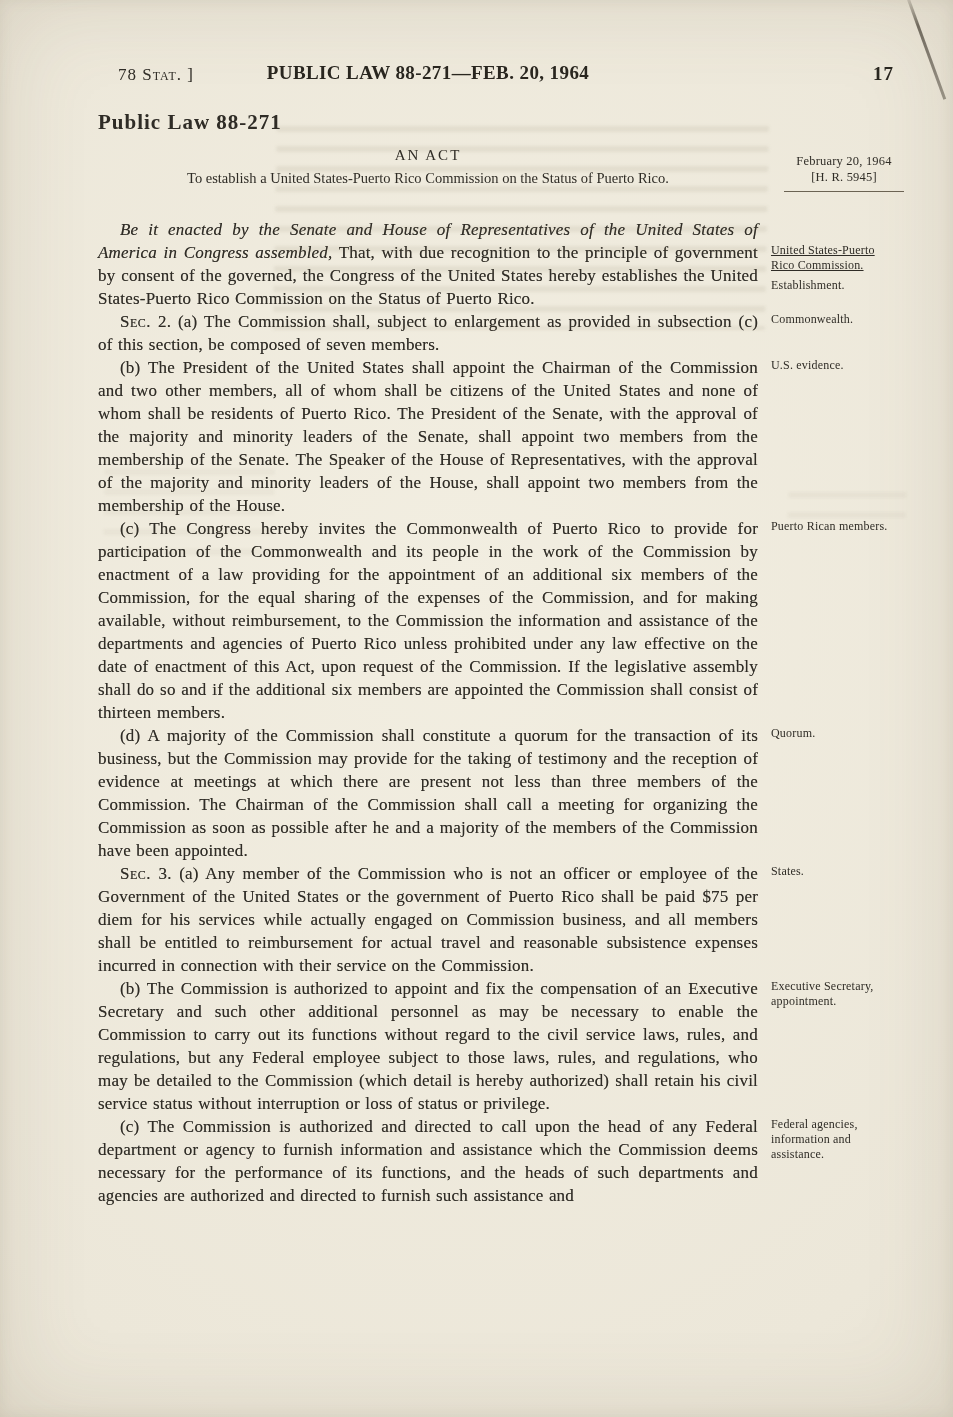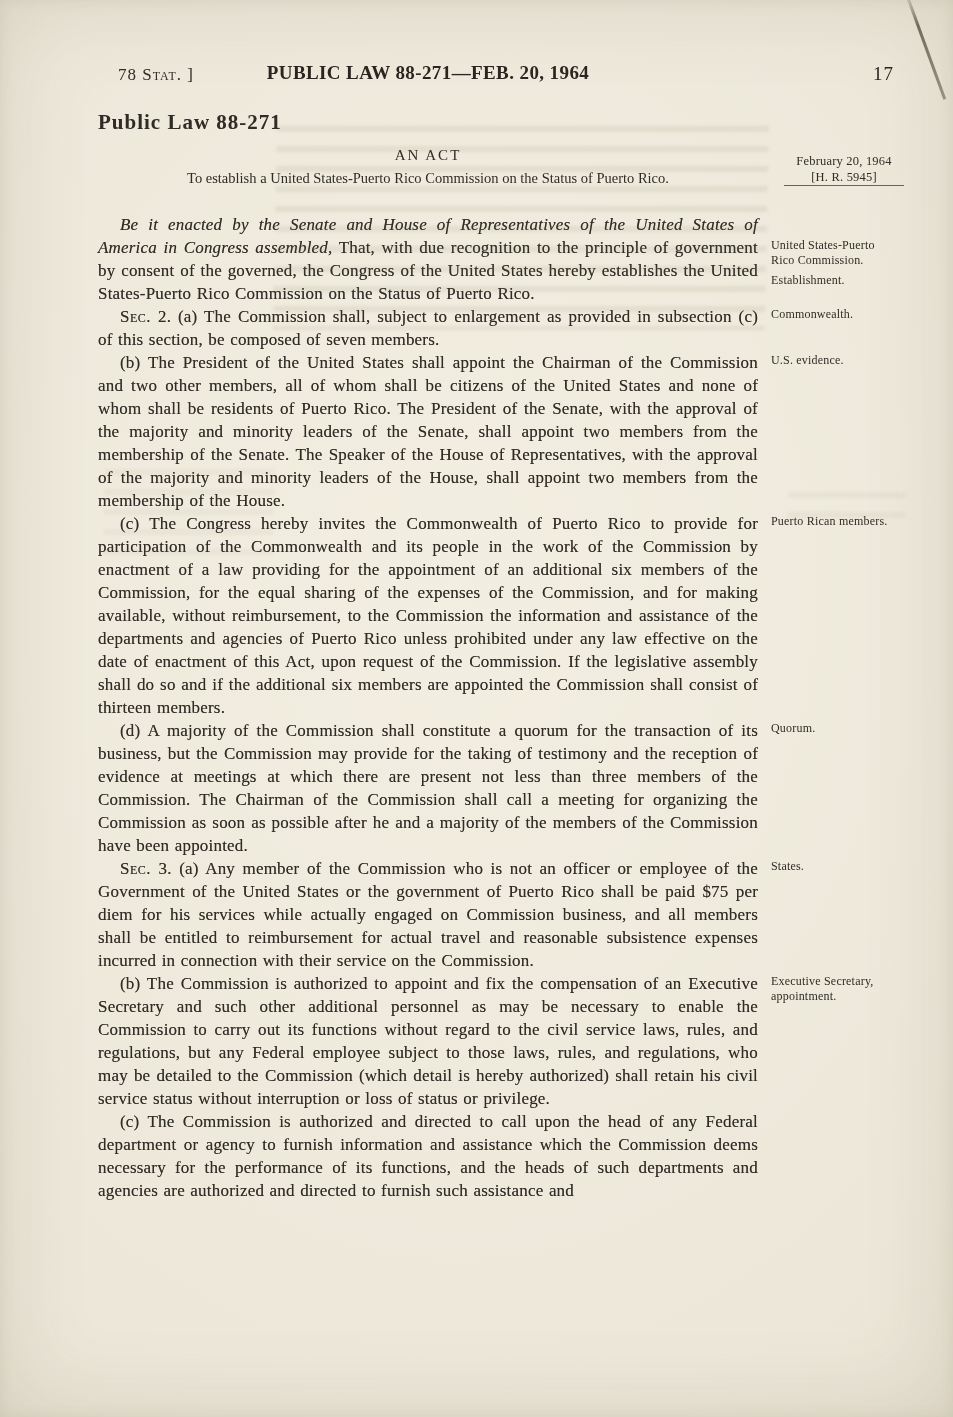--- a/index.html
+++ b/index.html
@@ -46,55 +46,55 @@
     position: absolute; left: 20px; top: 3px;
     font-size: 17px; font-variant: small-caps; letter-spacing: 1px;
   }
   .hdr-center {
     position: absolute; left: 0; top: 0; width: 660px;
     text-align: center; font-weight: 700; font-size: 19px; letter-spacing: 0.4px;
     color: #29261f;
   }
   .hdr-right {
     position: absolute; right: 6px; top: 1px;
-    font-weight: 400; font-size: 19px; letter-spacing: 1px; color: #29261f;
+    font-weight: 700; font-size: 19px; letter-spacing: 1px; color: #29261f;
   }
   
   .law-title { font-size: 21px; letter-spacing: 1px; margin-bottom: 2px; }
   .act-row { display: flex; align-items: flex-start; margin-bottom: 26px; }
   .act-main { width: 660px; }
   .an-act { text-align: center; font-size: 15px; font-weight: 400; letter-spacing: 2px; margin-top: 10px; }
   .purpose {
     width: 520px; margin: 5px auto 0; text-align: center;
     font-size: 14.5px; line-height: 18px;
   }
   .citation {
     width: 120px; margin-top: 14px; margin-left: 13px;
     text-align: center; font-size: 12.5px; line-height: 16px;
-    border-bottom: 1px solid #6b6353; 
+    border-bottom: 1px solid #6b6353; padding-bottom: 6px;
     letter-spacing: 0.2px;
   }
   
   .row { display: flex; align-items: flex-start; }
   .par {
     width: 660px;
     text-align: justify;
     text-indent: 22px;
     font-size: 17px;
     line-height: 23px;
     letter-spacing: 0.2px;
     word-spacing: 1px;
     text-shadow: 0 0 0.5px rgba(47,44,38,0.55);
   }
   .side { width: 142px; padding-left: 13px; padding-top: 2px; }
   .note {
     font-size: 12px; line-height: 15px; margin-bottom: 5px;
     letter-spacing: 0.2px;
   }
-  .note.offset-a { margin-top: 23px; }
+  .note.offset-a { margin-top: 23px; text-decoration: underline; }
   .it { font-style: italic; }
   .sc { font-variant: small-caps; letter-spacing: 0.5px; }
 </style>
 </head>
 <body>
 
 <div class="page">
 
   <div class="ghost ghost-a"></div>
   <div class="ghost ghost-b"></div>
@@ -167,15 +167,18 @@
 
   <div class="row">
     <p class="par"><span>(b) The Commission is authorized to appoint and fix the compensation of an Executive Secretary and such other additional personnel as may be necessary to enable the Commission to carry out its functions without regard to the civil service laws, rules, and regulations, but any Federal employee subject to those laws, rules, and regulations, who may be detailed to the Commission (which detail is hereby authorized) shall retain his civil service status without interruption or loss of status or privilege.</span></p>
     <div class="side">
       <div class="note">Executive Secretary, appointment.</div>
     </div>
   </div>
 
   <div class="row">
     <p class="par"><span>(c) The Commission is authorized and directed to call upon the head of any Federal department or agency to furnish information and assistance which the Commission deems necessary for the performance of its functions, and the heads of such departments and agencies are authorized and directed to furnish such assistance and</span></p>
+    <div class="side">
+      <div class="note">Federal agencies, information and assistance.</div>
+    </div>
   </div>
 
 </div>
 
 </body></html>

